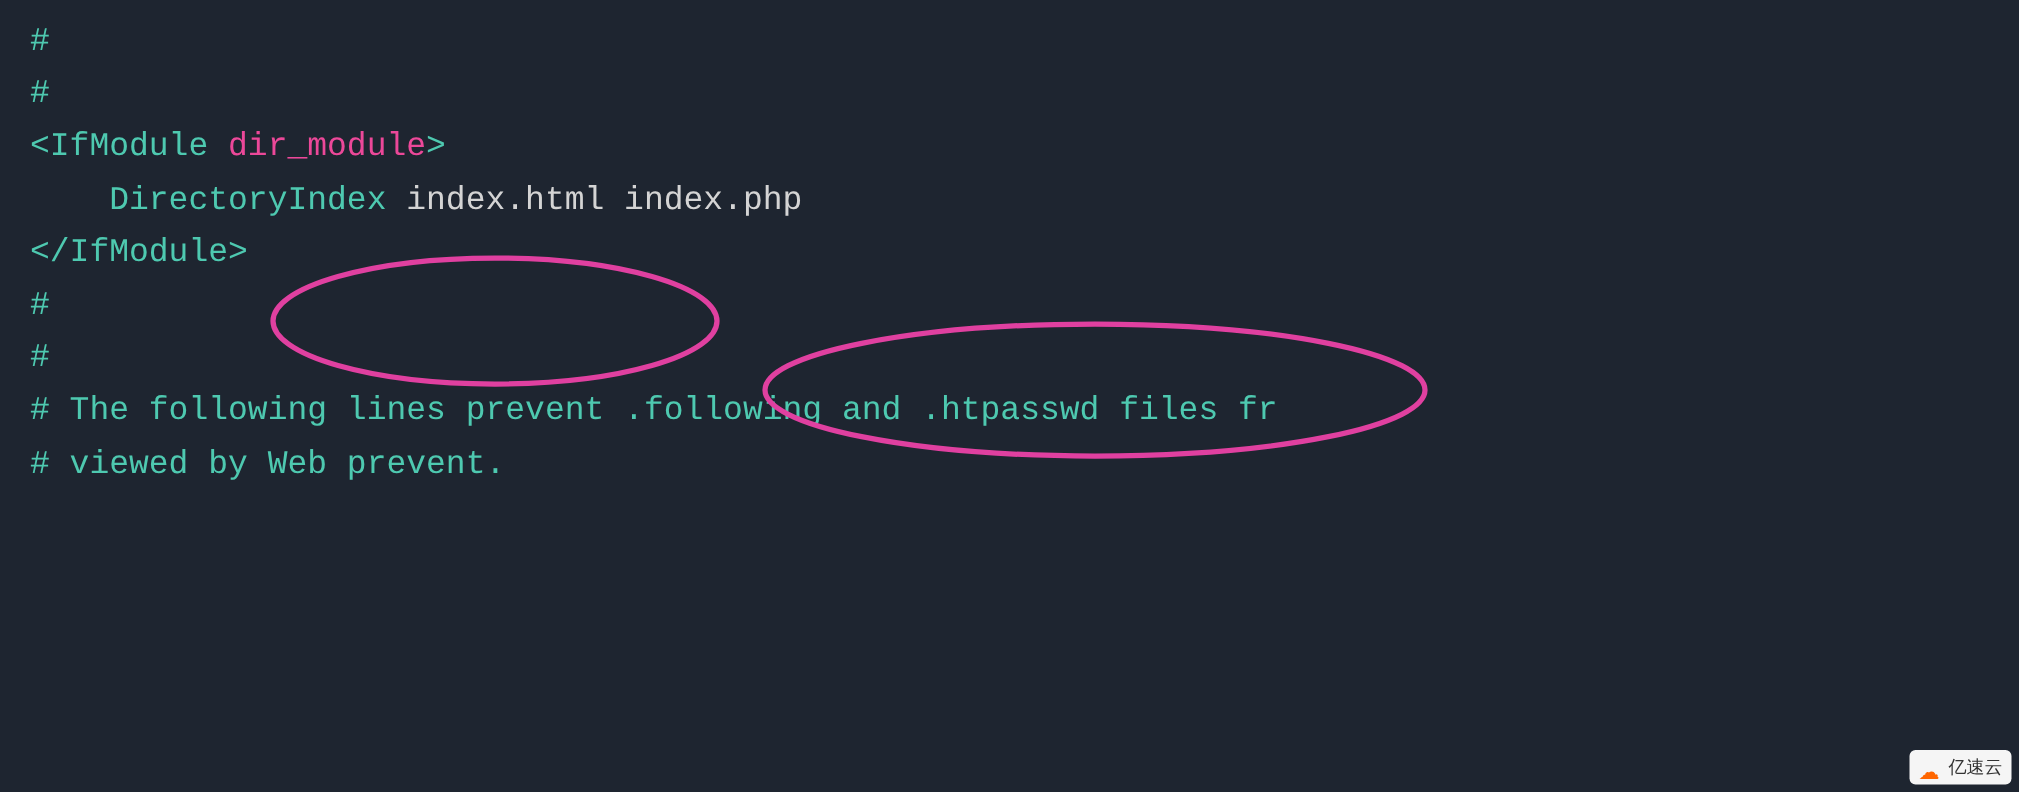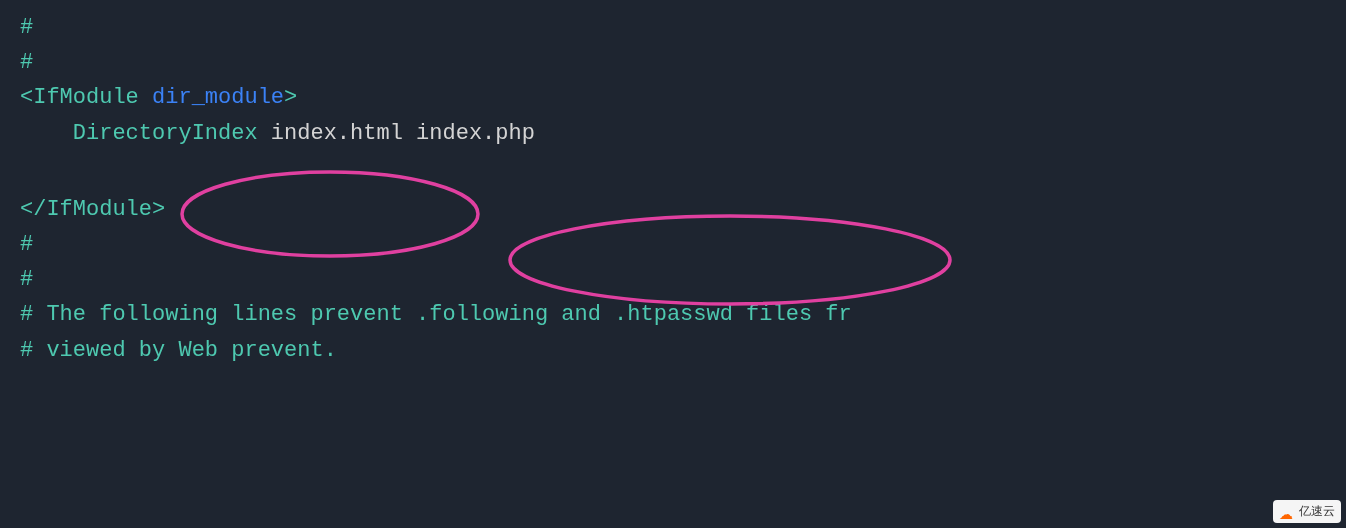--- a/index.html
+++ b/index.html
@@ -28,29 +28,28 @@
       white-space: pre;
       display: block;
     }
 
     .comment {
       color: #4ec9b0;
     }
 
     .tag-bracket {
       color: #4ec9b0;
-      margin-top: 41px;
     }
 
     .directive {
       color: #4ec9b0;
     }
 
     .module-name {
-      color: #3b82f6;
+      color: #ec4899;
     }
 
     .value {
       color: #d4d4d4;
     }
 
     
     .overlay {
       position: absolute;
       top: 0;

